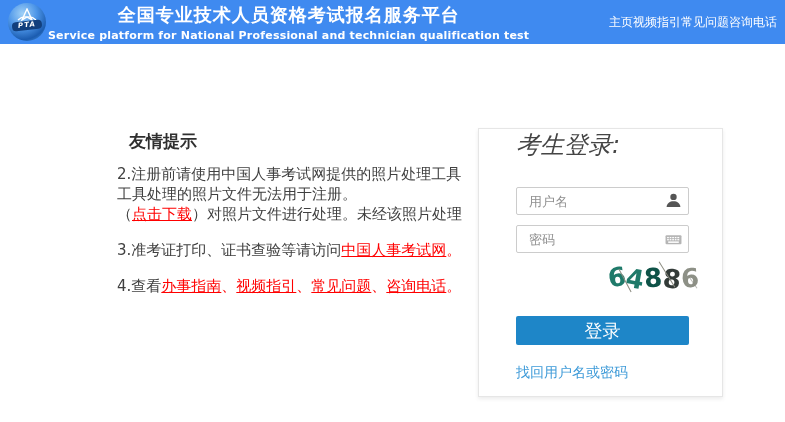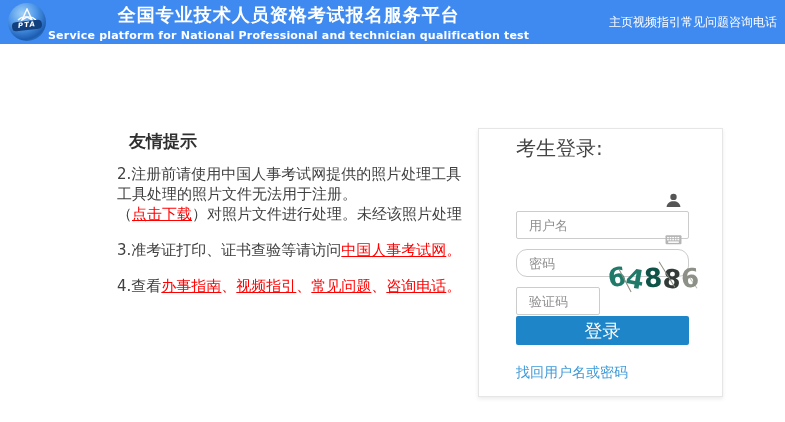--- a/index.html
+++ b/index.html
@@ -34,26 +34,26 @@
   .tips-heading{font-size:17px;font-weight:bold;color:#2f2f2f;margin:0 0 11px 12px;}
   .tip-para{font-size:15px;line-height:20px;margin-bottom:16px;}
   .tips-paragraphs .tip-para:nth-child(3){margin-bottom:9px;}
   .tip-line{white-space:nowrap;}
   .red-link{color:var(--red-link);text-decoration:underline;cursor:pointer;}
   .red-text{color:var(--red-link);}
 
   
   .login-panel{position:absolute;left:478px;top:128px;width:245px;height:269px;background:#fff;
                border:1px solid #e6e6e6;box-shadow:0 2px 4px rgba(0,0,0,.08);}
-  .panel-title{position:absolute;left:37px;top:6px;font-size:20px;color:#454545;}
+  .panel-title{position:absolute;left:37px;top:0;font-size:24px;color:#454545;font-style:italic;}
   .login-input{position:absolute;left:37px;width:173px;height:28px;border:1px solid #ccc;border-radius:2px;
-               padding:0 30px 0 12px;font-size:13px;color:#333;font-family:"DejaVu Sans",sans-serif;outline:none;margin-top:24px;}
+               padding:0 30px 0 12px;font-size:13px;color:#333;font-family:"DejaVu Sans",sans-serif;outline:none;}
   .login-input::placeholder{color:#8f8f8f;opacity:1;}
   .input-username{top:58px;}
-  .input-password{top:96px;border-radius:11px;}
+  .input-password{top:96px;}
   .input-captcha{top:134px;width:84px;padding-right:8px;}
   .field-icon{position:absolute;width:17px;height:17px;}
   .user-icon{left:186px;top:63px;fill:#555;}
   .keyboard-icon{left:186px;top:102px;fill:#b5b5b5;}
 
   .captcha-image{position:absolute;left:127px;top:127px;width:95px;height:44px;cursor:pointer;}
   .captcha-digits{display:flex;align-items:center;justify-content:center;height:100%;}
   .cap-digit{font-size:26px;font-weight:bold;display:inline-block;line-height:1;}
   .cap-digit.d0{transform:rotate(-8deg) translateY(-1px);}
   .cap-digit.d1{transform:rotate(10deg) translateY(1px);}
@@ -133,21 +133,20 @@
         <rect x="11.6" y="5.6" width="1.8" height="1.2"></rect>
         <rect x="2" y="7.6" width="1.6" height="1.2"></rect>
           <rect x="4.4" y="7.6" width="1.6" height="1.2"></rect>
         <rect x="6.8" y="7.6" width="1.6" height="1.2"></rect>
           <rect x="9.2" y="7.6" width="1.6" height="1.2"></rect>
         <rect x="11.6" y="7.6" width="1.8" height="1.2"></rect>
         <rect x="3" y="9.8" width="10" height="1.4"></rect>
       </g>
     </svg>
 
-    <input class="login-input input-captcha" type="text" placeholder="验证码" style="">
 
     <div class="captcha-image">
       <div class="captcha-digits">
           <span class="cap-digit d0" style="color: rgb(31, 122, 106);">6</span>
           <span class="cap-digit d1" style="color: rgb(31, 122, 106);">4</span>
           <span class="cap-digit d2" style="color: rgb(15, 83, 72);">8</span>
           <span class="cap-digit d3" style="color: rgb(51, 59, 56);">8</span>
           <span class="cap-digit d4" style="color: rgb(141, 144, 134);">6</span>
         </div>
       <div class="cap-line l1"></div>

